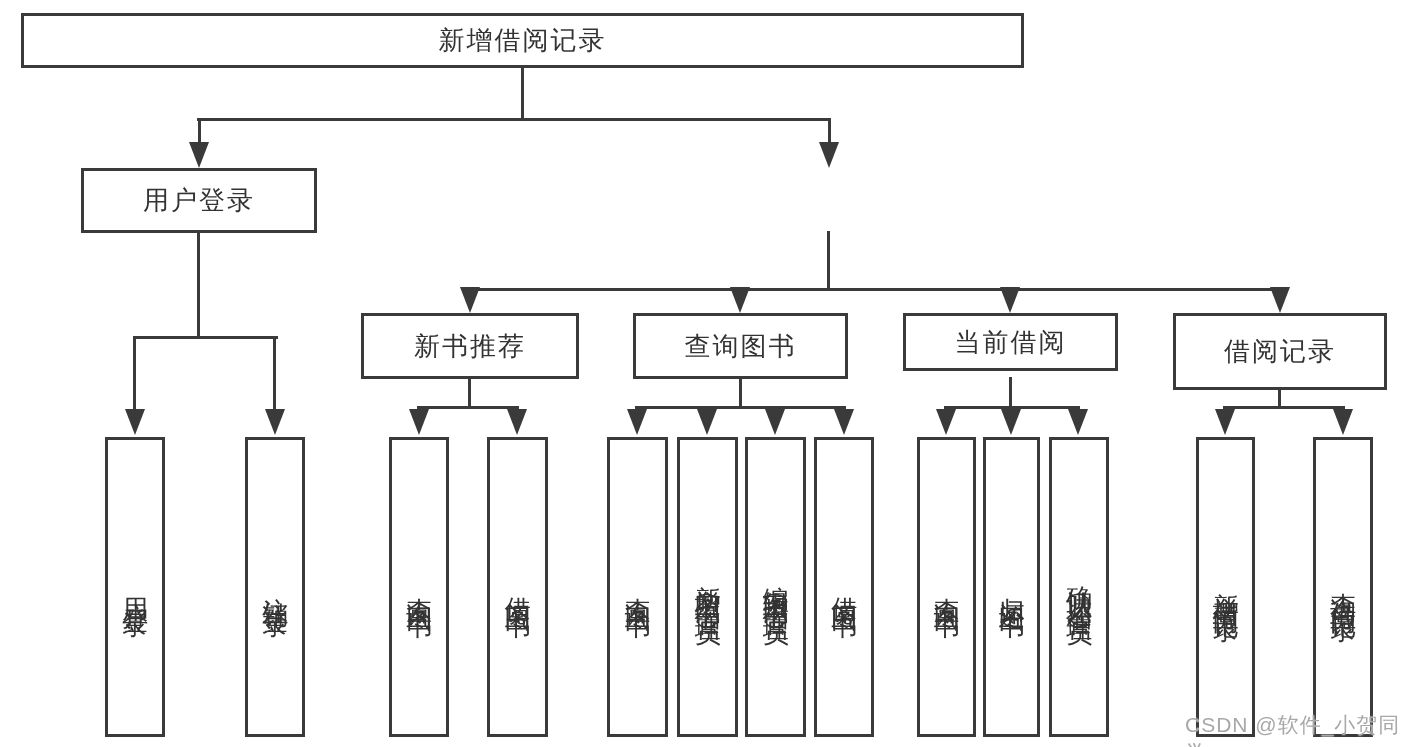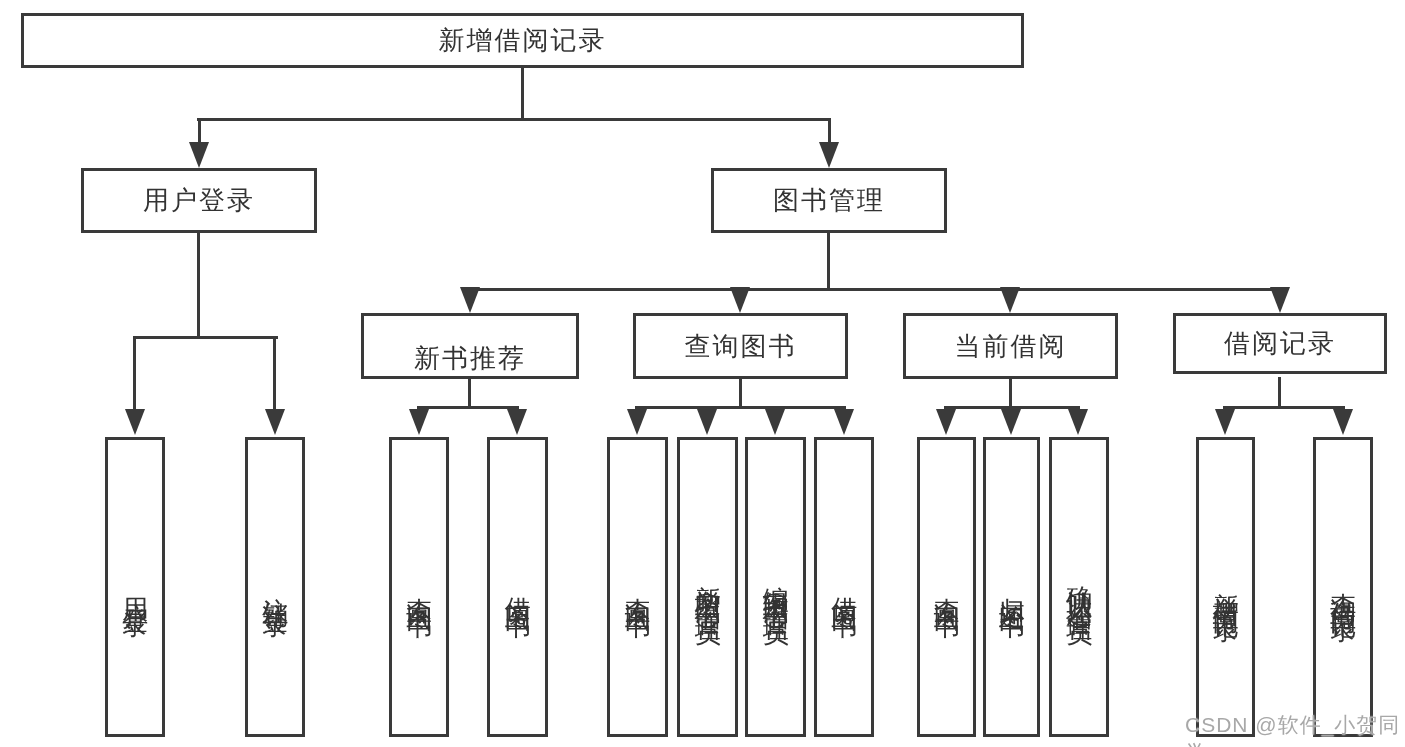--- a/index.html
+++ b/index.html
@@ -51,48 +51,45 @@
   <div class="line" style="left:521px;top:66px;width:3px;height:55px;"></div>
   <div class="line" style="left:197px;top:118px;width:634px;height:3px;"></div>
   <div class="line" style="left:198px;top:118px;width:3px;height:26px;"></div>
   <div class="line" style="left:828px;top:118px;width:3px;height:26px;"></div>
   <div class="arrow" style="left:189px;top:142px;"></div>
   <div class="arrow" style="left:819px;top:142px;"></div>
 
   <div class="hbox" style="left:81px;top:168px;width:236px;height:65px;">
     <span>用户登录</span>
   </div>
-  <div class="hbox" style="left:711px;top:168px;width:236px;height:65px;">
-    <span>图书管理</span>
-  </div>
 
   <div class="line" style="left:197px;top:231px;width:3px;height:107px;"></div>
   <div class="line" style="left:133px;top:336px;width:145px;height:3px;"></div>
   <div class="line" style="left:133px;top:336px;width:3px;height:75px;"></div>
   <div class="line" style="left:273px;top:336px;width:3px;height:75px;"></div>
   <div class="arrow" style="left:125px;top:409px;"></div>
   <div class="arrow" style="left:265px;top:409px;"></div>
 
   <div class="line" style="left:827px;top:231px;width:3px;height:59px;"></div>
   <div class="line" style="left:468px;top:288px;width:813px;height:3px;"></div>
   <div class="arrow" style="left:460px;top:287px;"></div>
   <div class="arrow" style="left:730px;top:287px;"></div>
   <div class="arrow" style="left:1000px;top:287px;"></div>
   <div class="arrow" style="left:1270px;top:287px;"></div>
 
-  <div class="hbox" style="left:361px;top:313px;width:218px;height:66px;align-items:flex-end;">
+  <div class="hbox" style="left:361px;top:313px;width:218px;height:66px;">
     <span>新书推荐</span>
   </div>
   <div class="hbox" style="left:633px;top:313px;width:215px;height:66px;">
     <span>查询图书</span>
   </div>
-  <div class="hbox" style="left:903px;top:313px;width:215px;height:66px;">
+  <div class="hbox" style="left:903px;top:313px;width:215px;height:58px;">
     <span>当前借阅</span>
   </div>
-  <div class="hbox" style="left:1173px;top:313px;width:214px;height:61px;">
+  <div class="hbox" style="left:1173px;top:313px;width:214px;height:77px;">
     <span>借阅记录</span>
   </div>
 
   <div class="line" style="left:468px;top:377px;width:3px;height:31px;"></div>
   <div class="line" style="left:417px;top:406px;width:102px;height:3px;"></div>
   <div class="arrow" style="left:409px;top:409px;"></div>
   <div class="arrow" style="left:507px;top:409px;"></div>
 
   <div class="line" style="left:739px;top:377px;width:3px;height:31px;"></div>
   <div class="line" style="left:635px;top:406px;width:211px;height:3px;"></div>

